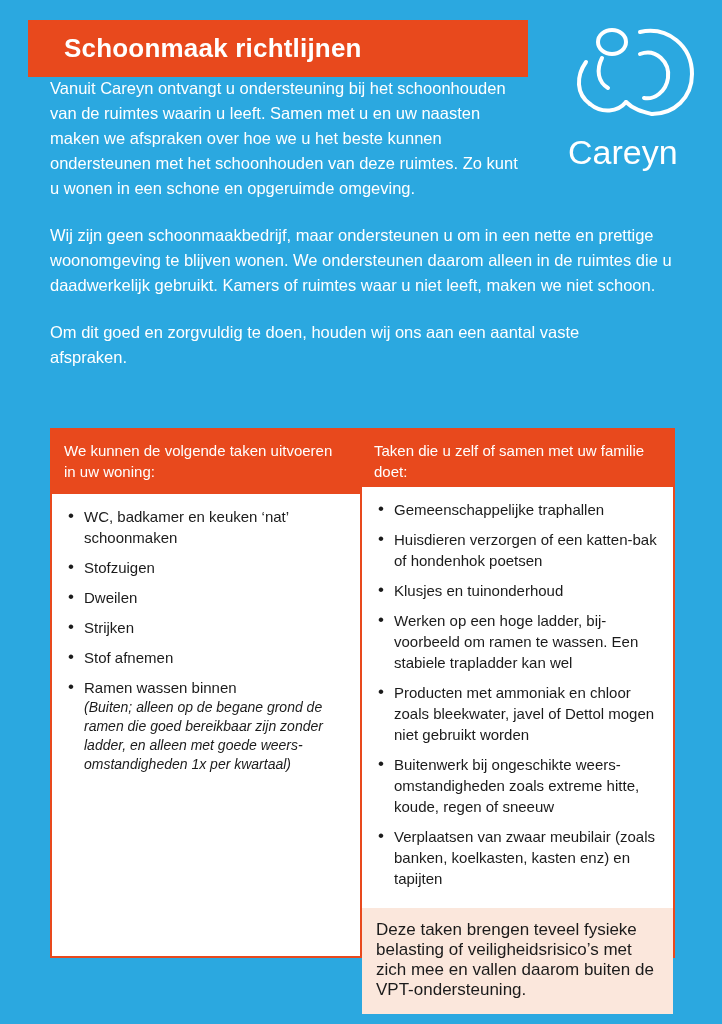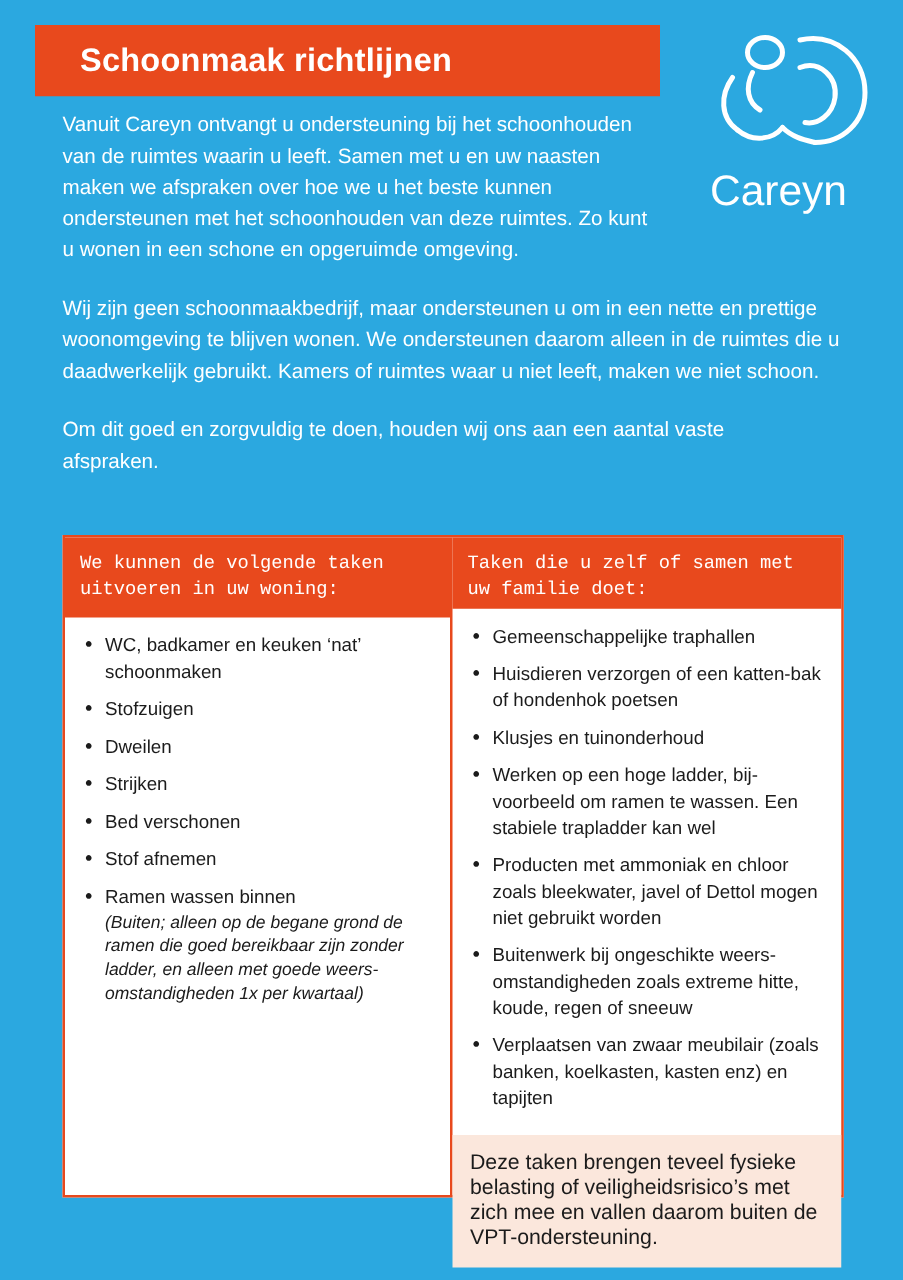--- a/index.html
+++ b/index.html
@@ -38,21 +38,21 @@
     top: 18px;
     right: 16px;
     width: 150px;
     height: 170px;
   }
   .logo svg { display: block; }
 
   
   .intro {
     position: absolute;
-    top: 88px;
+    top: 76px;
     left: 50px;
     width: 630px;
     color: #ffffff;
     font-size: 16.5px;
     line-height: 25px;
   }
   .intro p { margin: 0 0 22px 0; }
   .intro p.p1 { width: 470px; }
   .intro p.p2 { width: 630px; }
   .intro p.p3 { width: 600px; }
@@ -75,21 +75,20 @@
   .col-left { width: 310px; border-right: 2px solid #E8491D; }
   .col-right { width: 311px; }
 
   .col-head {
     background: #E8491D;
     color: #ffffff;
     font-size: 15px;
     line-height: 21px;
     padding: 10px 12px 12px 12px;
     min-height: 57px;
-    font-family: Liberation Mono, monospace;
   }
 
   .col-body {
     flex: 1;
     padding: 12px 10px 10px 12px;
     color: #1b1b1b;
     font-size: 15px;
     line-height: 21px;
     border-radius: 18px;
   }
@@ -165,21 +164,20 @@
 <div class="table">
 
   <div class="col col-left">
     <div class="col-head">We kunnen de volgende taken uitvoeren in uw woning:</div>
     <div class="col-body">
       <ul>
         <li><span>WC, badkamer en keuken ‘nat’ schoonmaken</span></li>
         <li><span>Stofzuigen</span></li>
         <li><span>Dweilen</span></li>
         <li><span>Strijken</span></li>
-        <li><span>Bed verschonen</span></li>
         <li><span>Stof afnemen</span></li>
         <li>
           <span>Ramen wassen binnen</span>
           <span class="note">(Buiten; alleen op de begane grond de ramen die goed bereikbaar zijn zonder ladder, en alleen met goede weers-omstandigheden 1x per kwartaal)</span>
         </li>
       </ul>
     </div>
   </div>
 
   <div class="col col-right">

